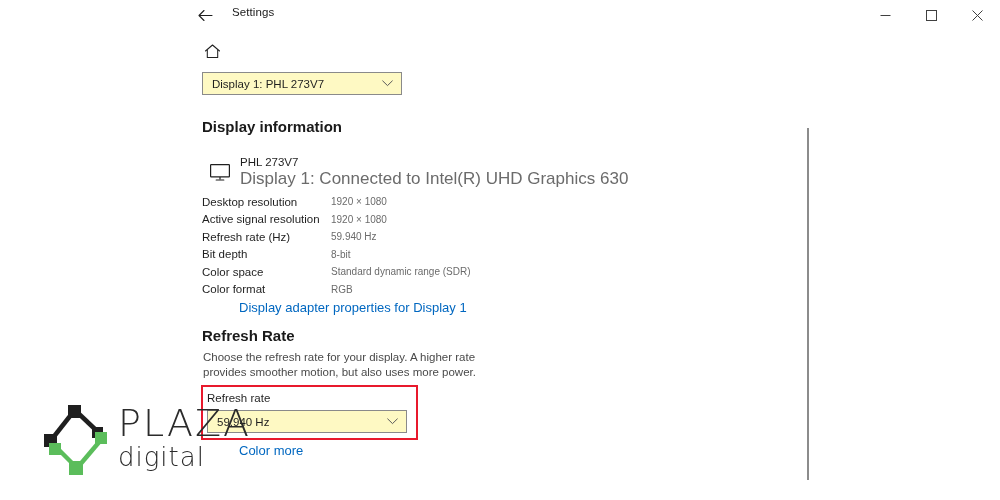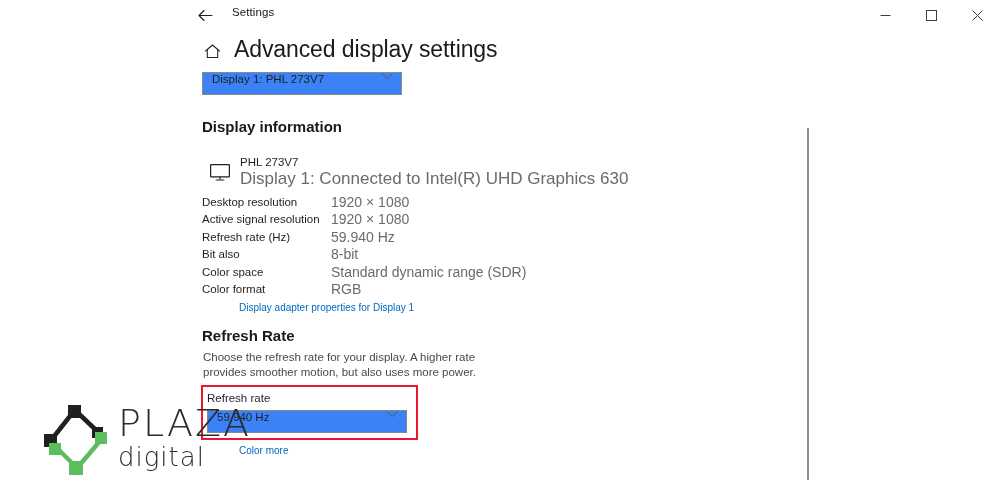--- a/index.html
+++ b/index.html
@@ -73,24 +73,24 @@
     font-weight: 400;
     color: #1a1a1a;
     letter-spacing: -0.1px;
     line-height: 1;
   }
 
   
   .combo {
     position: absolute;
     box-sizing: border-box;
-    background: #3b82f6;
+    background: #fef9c3;
     border: 1px solid #8a8a8a;
     display: flex;
-    align-items: flex-start;
+    align-items: center;
     padding: 0 8px 0 9px;
     font-size: 11.5px;
     color: #1f1f1f;
   }
   .combo .combo-value { flex: 1; white-space: nowrap; }
   .combo .chev {
     color: #5a5a5a;
     display: flex;
     align-items: center;
     justify-content: center;
@@ -149,25 +149,25 @@
     display: flex;
     height: 17.5px;
     align-items: center;
   }
   .detail-label {
     width: 129px;
     font-size: 11.5px;
     color: #1f1f1f;
   }
   .detail-value {
-    font-size: 14px;
+    font-size: 10px;
     color: #6b6b6b;
   }
   .link {
-    font-size: 10px;
+    font-size: 13px;
     color: #0067c0;
     text-decoration: none;
     line-height: 17.5px;
     padding-left: 36px;
   }
   #adapter-link {
     position: absolute;
     left: 203px; top: 299px;
   }
   #learn-more-link {
@@ -283,21 +283,20 @@
   </div>
 </div>
 
 <div class="page-header">
   <div class="home-icon">
     <svg width="17" height="17" viewBox="0 0 17 17" fill="none" aria-hidden="true">
       <path d="M1.5 8L8.5 2L15.5 8" stroke="currentColor" stroke-width="1.05" stroke-linecap="round" stroke-linejoin="round"></path>
       <path d="M3.3 7.2V14.5H13.7V7.2" stroke="currentColor" stroke-width="1.05" stroke-linecap="round" stroke-linejoin="round"></path>
     </svg>
   </div>
-  <div class="page-title">Advanced display settings</div>
 </div>
 
 <div class="combo" id="display-combo">
   <span class="combo-value">Display 1: PHL 273V7</span>
   <span class="chev">
     <svg width="11" height="7" viewBox="0 0 11 7" fill="none" aria-hidden="true">
       <path d="M0.7 0.9L5.5 5.6L10.3 0.9" stroke="currentColor" stroke-width="1" stroke-linecap="round" stroke-linejoin="round"></path>
     </svg>
   </span>
 </div>
@@ -325,21 +324,21 @@
   </div>
   <div class="detail-row">
     <div class="detail-label">Active signal resolution</div>
     <div class="detail-value">1920 × 1080</div>
   </div>
   <div class="detail-row">
     <div class="detail-label">Refresh rate (Hz)</div>
     <div class="detail-value">59.940 Hz</div>
   </div>
   <div class="detail-row">
-    <div class="detail-label">Bit also</div>
+    <div class="detail-label">Bit depth</div>
     <div class="detail-value">8-bit</div>
   </div>
   <div class="detail-row">
     <div class="detail-label">Color space</div>
     <div class="detail-value">Standard dynamic range (SDR)</div>
   </div>
   <div class="detail-row">
     <div class="detail-label">Color format</div>
     <div class="detail-value">RGB</div>
   </div>

